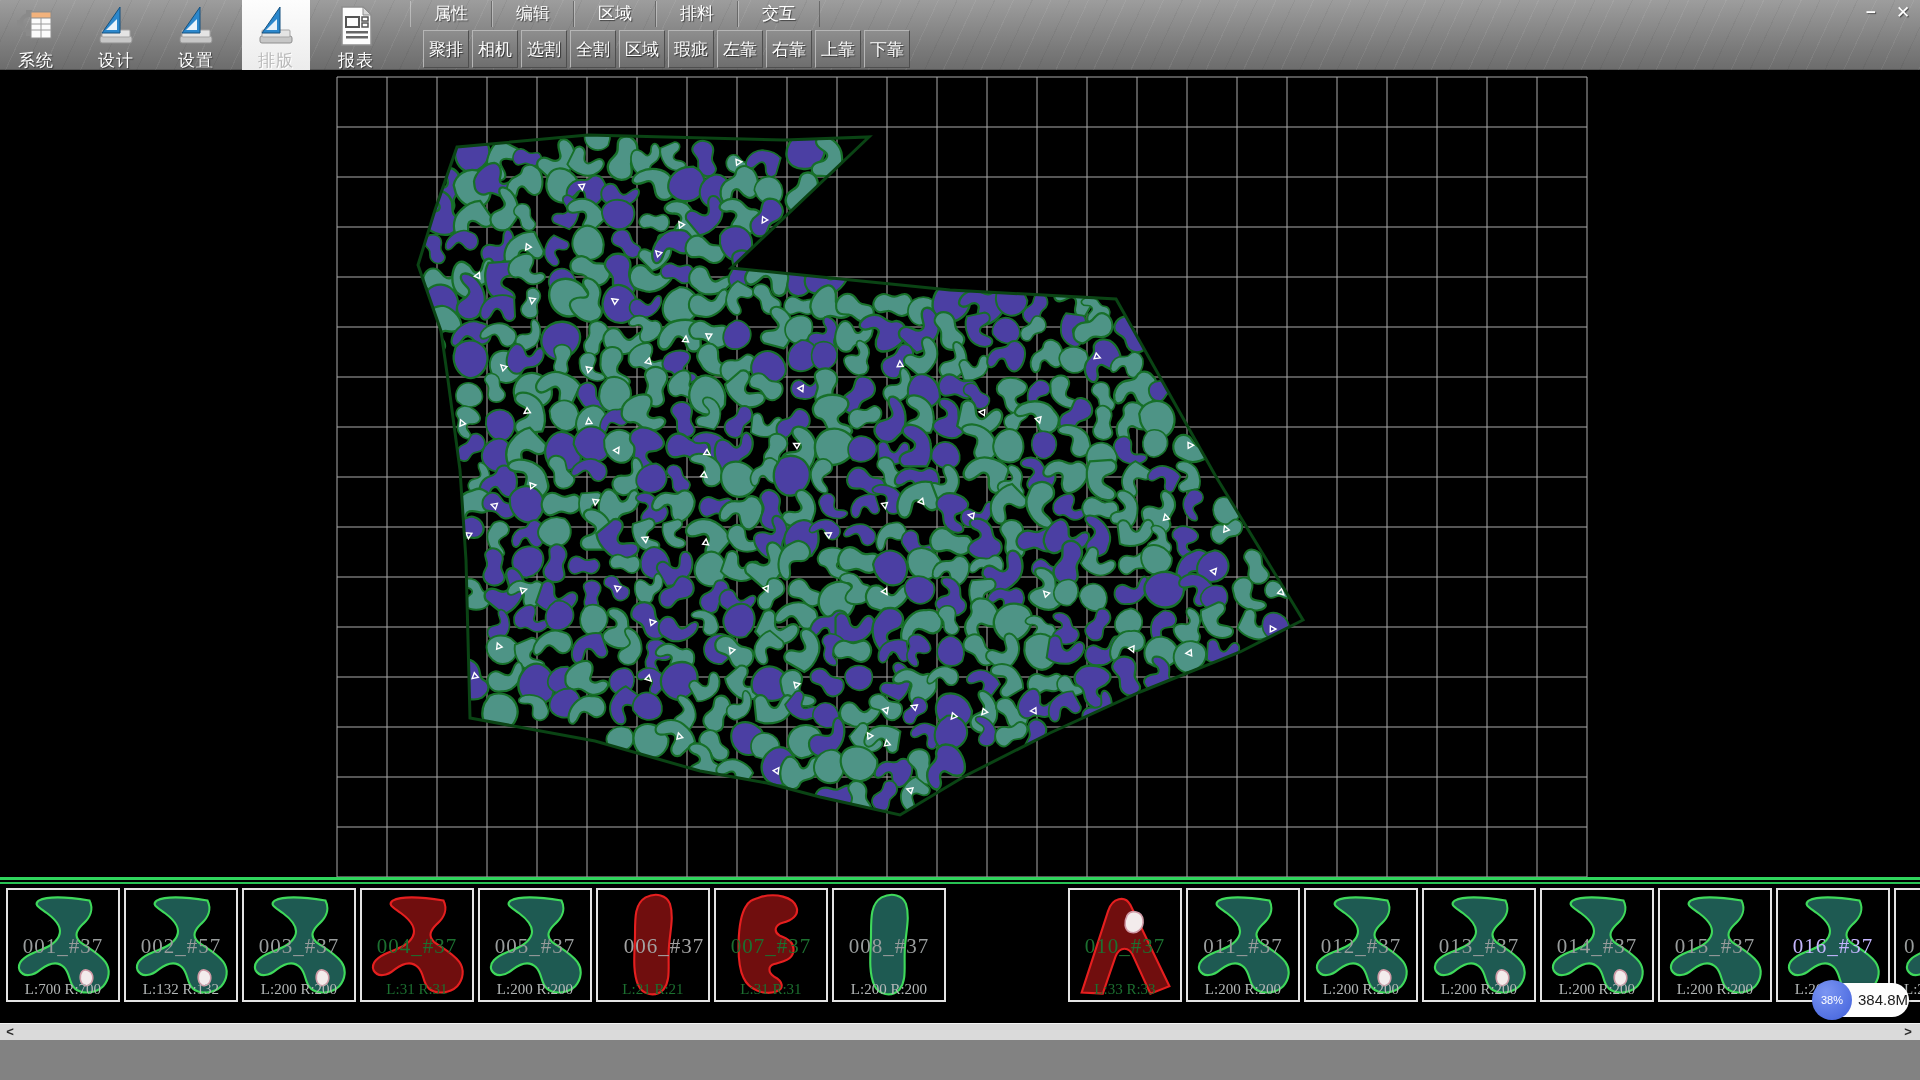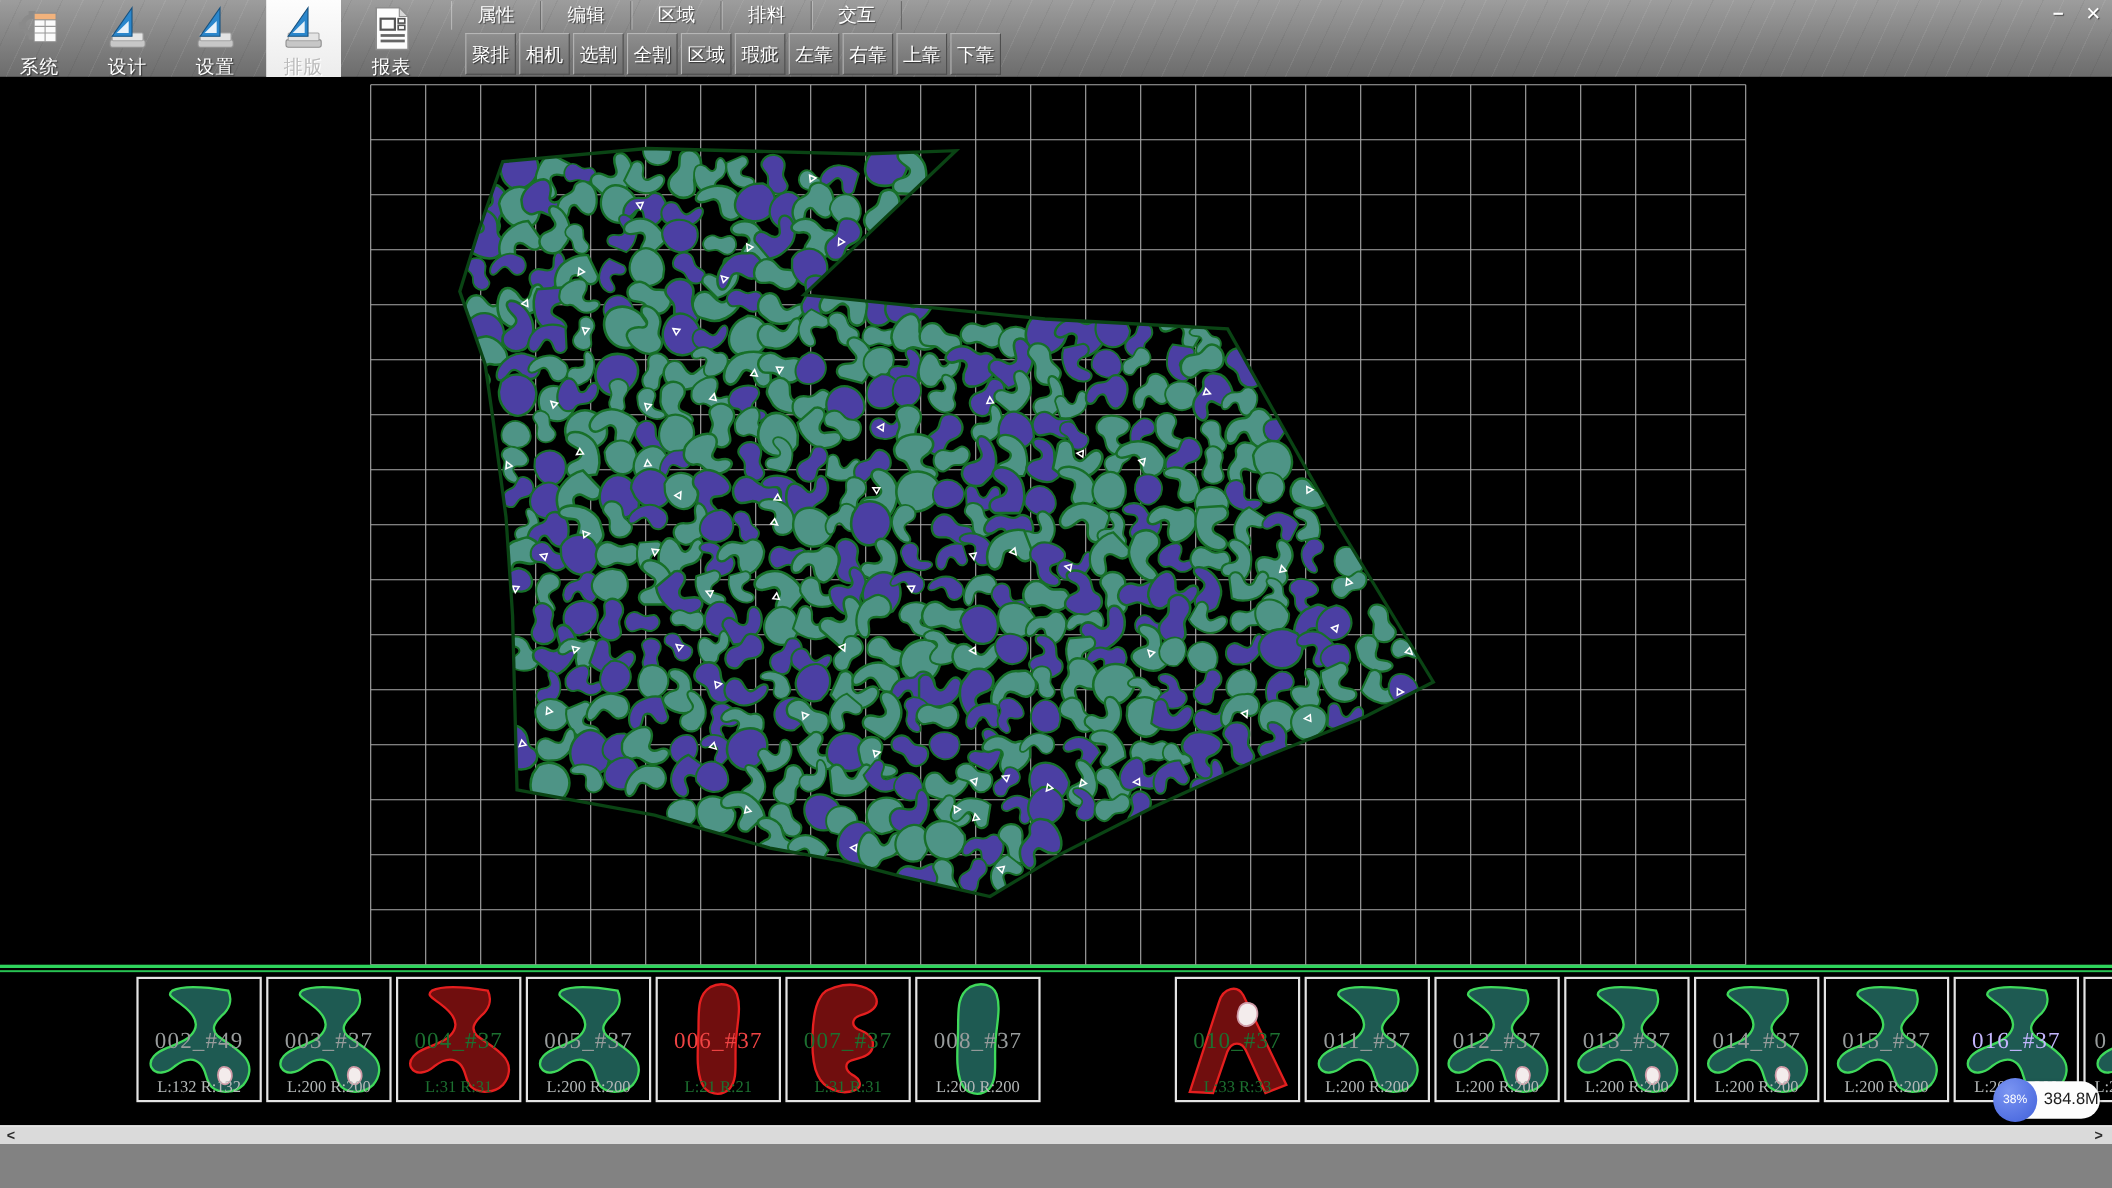--- a/index.html
+++ b/index.html
@@ -766,26 +766,34 @@
         <path d="M0 -3.4 L3 2.2 L-3 2.2 Z" transform="translate(776.9 770.5) rotate(35)" fill="none" stroke="#ffffff" stroke-width="1.4"></path>
         <path d="M0 -3.4 L3 2.2 L-3 2.2 Z" transform="translate(910.0 790.0) rotate(288)" fill="none" stroke="#ffffff" stroke-width="1.4"></path>
       </g>
       <polygon points="457,147 588,135 784,140 869,137 731,268 950,290 1116,299 1215,475 1303,620 1240,652 1140,692 1050,733 965,776 900,815 820,797 767,783 700,771 595,741 470,718 466,560 460,470 448,380 441,331 418,265 435,210" fill="none" stroke="#0a4414" stroke-width="3"></polygon>
     </svg></div>
 
 <div class="sep-line" id="sep1" style="top: 877px; height: 3px; background: rgb(47, 212, 92);"></div>
 <div class="sep-line" id="sep2" style="top: 882px; height: 2px; background: rgb(40, 194, 83);"></div>
 
 <div class="strip" id="strip">
+    <div class="tile" style="left: 6px;">
+      <svg width="110" height="110" viewBox="0 0 102 104">
+        <path d="M28 10 C38 5 58 7 76 10 C80 18 77 26 70 32 C64 38 61 43 67 49 C75 55 85 60 91 68 C96 75 95 84 89 91 C82 98 69 99 62 93 C56 87 58 79 52 73 C46 67 38 69 30 75 C23 81 14 83 10 76 C7 69 14 63 24 59 C34 55 43 52 47 44 C51 36 44 28 36 22 C28 16 23 14 28 10 Z" fill="#1e5a52" stroke="#3fd95b" stroke-width="2"></path>
+        <path d="M69 77 C72 74 78 76 79 81 C80 87 76 92 71 90 C67 88 66 81 69 77 Z" fill="#f3ecec" stroke="#cf9aa6" stroke-width="1.5"></path>
+      </svg>
+      <div class="t-title" style="color: rgb(152, 156, 156);">001_#37</div>
+      <div class="t-sizes" style="color: rgb(180, 184, 184);">L:700 R:700</div>
+    </div>
     <div class="tile" style="left: 124px;">
       <svg width="110" height="110" viewBox="0 0 102 104">
         <path d="M28 10 C38 5 58 7 76 10 C80 18 77 26 70 32 C64 38 61 43 67 49 C75 55 85 60 91 68 C96 75 95 84 89 91 C82 98 69 99 62 93 C56 87 58 79 52 73 C46 67 38 69 30 75 C23 81 14 83 10 76 C7 69 14 63 24 59 C34 55 43 52 47 44 C51 36 44 28 36 22 C28 16 23 14 28 10 Z" fill="#1e5a52" stroke="#3fd95b" stroke-width="2"></path>
         <path d="M69 77 C72 74 78 76 79 81 C80 87 76 92 71 90 C67 88 66 81 69 77 Z" fill="#f3ecec" stroke="#cf9aa6" stroke-width="1.5"></path>
       </svg>
-      <div class="t-title" style="color: rgb(152, 156, 156);">002_#49</div>
+      <div class="t-title" style="color: rgb(152, 156, 156);">002_#57</div>
       <div class="t-sizes" style="color: rgb(180, 184, 184);">L:132 R:132</div>
     </div>
     <div class="tile" style="left: 242px;">
       <svg width="110" height="110" viewBox="0 0 102 104">
         <path d="M28 10 C38 5 58 7 76 10 C80 18 77 26 70 32 C64 38 61 43 67 49 C75 55 85 60 91 68 C96 75 95 84 89 91 C82 98 69 99 62 93 C56 87 58 79 52 73 C46 67 38 69 30 75 C23 81 14 83 10 76 C7 69 14 63 24 59 C34 55 43 52 47 44 C51 36 44 28 36 22 C28 16 23 14 28 10 Z" fill="#1e5a52" stroke="#3fd95b" stroke-width="2"></path>
         <path d="M69 77 C72 74 78 76 79 81 C80 87 76 92 71 90 C67 88 66 81 69 77 Z" fill="#f3ecec" stroke="#cf9aa6" stroke-width="1.5"></path>
       </svg>
       <div class="t-title" style="color: rgb(152, 156, 156);">003_#37</div>
       <div class="t-sizes" style="color: rgb(180, 184, 184);">L:200 R:200</div>
     </div>
@@ -800,21 +808,21 @@
       <svg width="110" height="110" viewBox="0 0 102 104">
         <path d="M28 10 C38 5 58 7 76 10 C80 18 77 26 70 32 C64 38 61 43 67 49 C75 55 85 60 91 68 C96 75 95 84 89 91 C82 98 69 99 62 93 C56 87 58 79 52 73 C46 67 38 69 30 75 C23 81 14 83 10 76 C7 69 14 63 24 59 C34 55 43 52 47 44 C51 36 44 28 36 22 C28 16 23 14 28 10 Z" fill="#1e5a52" stroke="#3fd95b" stroke-width="2"></path>
       </svg>
       <div class="t-title" style="color: rgb(152, 156, 156);">005_#37</div>
       <div class="t-sizes" style="color: rgb(180, 184, 184);">L:200 R:200</div>
     </div>
     <div class="tile" style="left: 596px;">
       <svg width="110" height="110" viewBox="0 0 102 104">
         <path d="M44 7 C54 2 64 5 67 13 C71 25 67 39 66 55 C65 73 68 85 61 94 C53 102 41 99 37 90 C31 76 34 57 34 41 C34 25 34 13 44 7 Z" fill="#700e0e" stroke="#e51f1f" stroke-width="2"></path>
       </svg>
-      <div class="t-title" style="color: #ef4444;">006_#37</div>
+      <div class="t-title" style="color: #a3a3a3; margin-left: 11px;">006_#37</div>
       <div class="t-sizes" style="color: rgb(28, 112, 48);">L:21 R:21</div>
     </div>
     <div class="tile" style="left: 714px;">
       <svg width="110" height="110" viewBox="0 0 102 104">
         <path d="M40 7 C56 2 72 7 75 16 C78 24 70 29 62 31 C55 33 53 39 59 43 C67 46 74 50 72 59 C70 67 60 68 54 70 C48 72 48 78 54 82 C62 86 64 93 56 96 C44 100 30 94 25 83 C18 69 19 29 27 16 C31 9 35 9 40 7 Z" fill="#700e0e" stroke="#e51f1f" stroke-width="2"></path>
       </svg>
       <div class="t-title" style="color: rgb(28, 112, 48);">007_#37</div>
       <div class="t-sizes" style="color: rgb(28, 112, 48);">L:31 R:31</div>
     </div>
     <div class="tile" style="left: 832px;">

